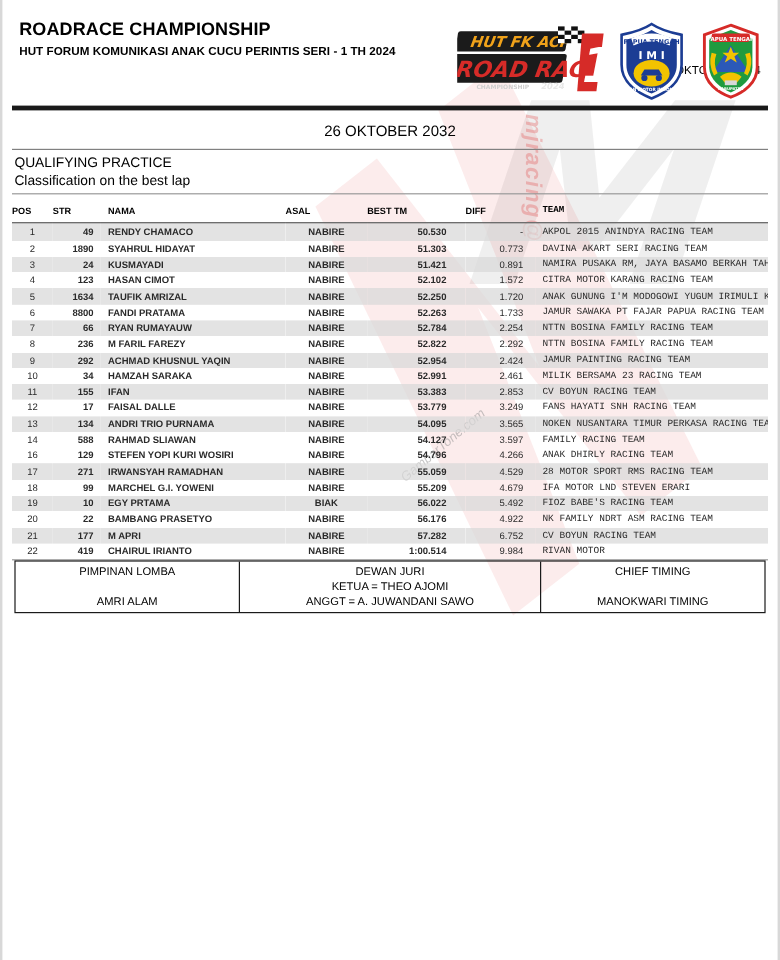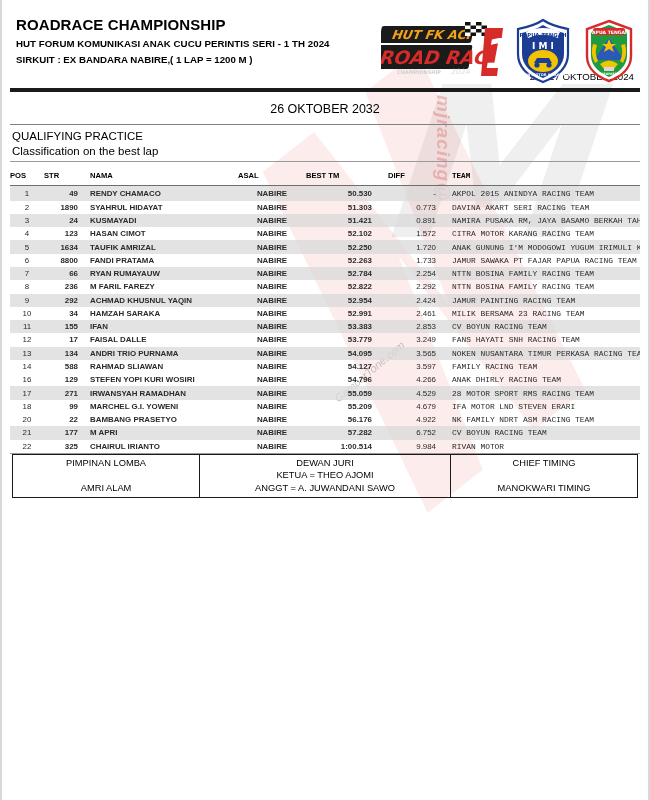--- a/index.html
+++ b/index.html
@@ -258,21 +258,20 @@
     <svg width="330" height="420" viewBox="0 0 330 420">
       <path d="M30 400 L110 30 L175 30 L175 250 L240 30 L305 30 L230 400 L165 400 L165 180 L100 400 Z" fill="rgba(226,70,70,0.10)"></path>
     </svg>
   </div>
   <div class="wm wm-txt">mjracing@</div>
   <div class="wm wm-txt2">GambarTone.com</div>
 
   <div class="header">
     <div class="h-title">ROADRACE CHAMPIONSHIP</div>
     <div class="h-sub">HUT FORUM KOMUNIKASI ANAK CUCU PERINTIS SERI - 1 TH 2024</div>
-    <div class="h-sub2">SIRKUIT : EX BANDARA NABIRE,( 1 LAP = 1200 M )</div>
     <div class="h-dates">25 - 27 OKTOBER 2024</div>
 
     <div class="logos">
 
       <div class="logo-roadrace">
         <svg width="125" height="62" viewBox="0 0 125 62">
           <g>
             <rect x="2" y="6" width="92" height="17" rx="2" fill="#1b1b1b" transform="skewX(-10)"></rect>
             <text x="14" y="19" font-family="'DejaVu Sans',sans-serif" font-size="12.5" font-weight="bold" font-style="italic" fill="#f0a21a" transform="skewX(-10)">HUT FK ACP</text>
             <rect x="-4" y="25" width="100" height="24" rx="2" fill="#1b1b1b" transform="skewX(-10)"></rect>
@@ -503,41 +502,50 @@
           </tr>
           <tr class="even">
             <td class="c-pos">18</td>
             <td class="c-str">99</td>
             <td class="c-nama">MARCHEL G.I. YOWENI</td>
             <td class="c-asal">NABIRE</td>
             <td class="c-best">55.209</td>
             <td class="c-diff">4.679</td>
             <td class="c-team">IFA MOTOR LND STEVEN ERARI</td>
           </tr>
+          <tr class="odd">
+            <td class="c-pos">19</td>
+            <td class="c-str">10</td>
+            <td class="c-nama">EGY PRTAMA</td>
+            <td class="c-asal">BIAK</td>
+            <td class="c-best">56.022</td>
+            <td class="c-diff">5.492</td>
+            <td class="c-team">FIOZ BABE'S RACING TEAM</td>
+          </tr>
           <tr class="even">
             <td class="c-pos">20</td>
             <td class="c-str">22</td>
             <td class="c-nama">BAMBANG PRASETYO</td>
             <td class="c-asal">NABIRE</td>
             <td class="c-best">56.176</td>
             <td class="c-diff">4.922</td>
             <td class="c-team">NK FAMILY NDRT ASM RACING TEAM</td>
           </tr>
           <tr class="odd">
             <td class="c-pos">21</td>
             <td class="c-str">177</td>
             <td class="c-nama">M APRI</td>
             <td class="c-asal">NABIRE</td>
             <td class="c-best">57.282</td>
             <td class="c-diff">6.752</td>
             <td class="c-team">CV BOYUN RACING TEAM</td>
           </tr>
           <tr class="even">
             <td class="c-pos">22</td>
-            <td class="c-str">325</td>
+            <td class="c-str">419</td>
             <td class="c-nama">CHAIRUL IRIANTO</td>
             <td class="c-asal">NABIRE</td>
             <td class="c-best">1:00.514</td>
             <td class="c-diff">9.984</td>
             <td class="c-team">RIVAN MOTOR</td>
           </tr>
         </tbody>
     </table>
   </div>
   <div class="table-botline"></div>

